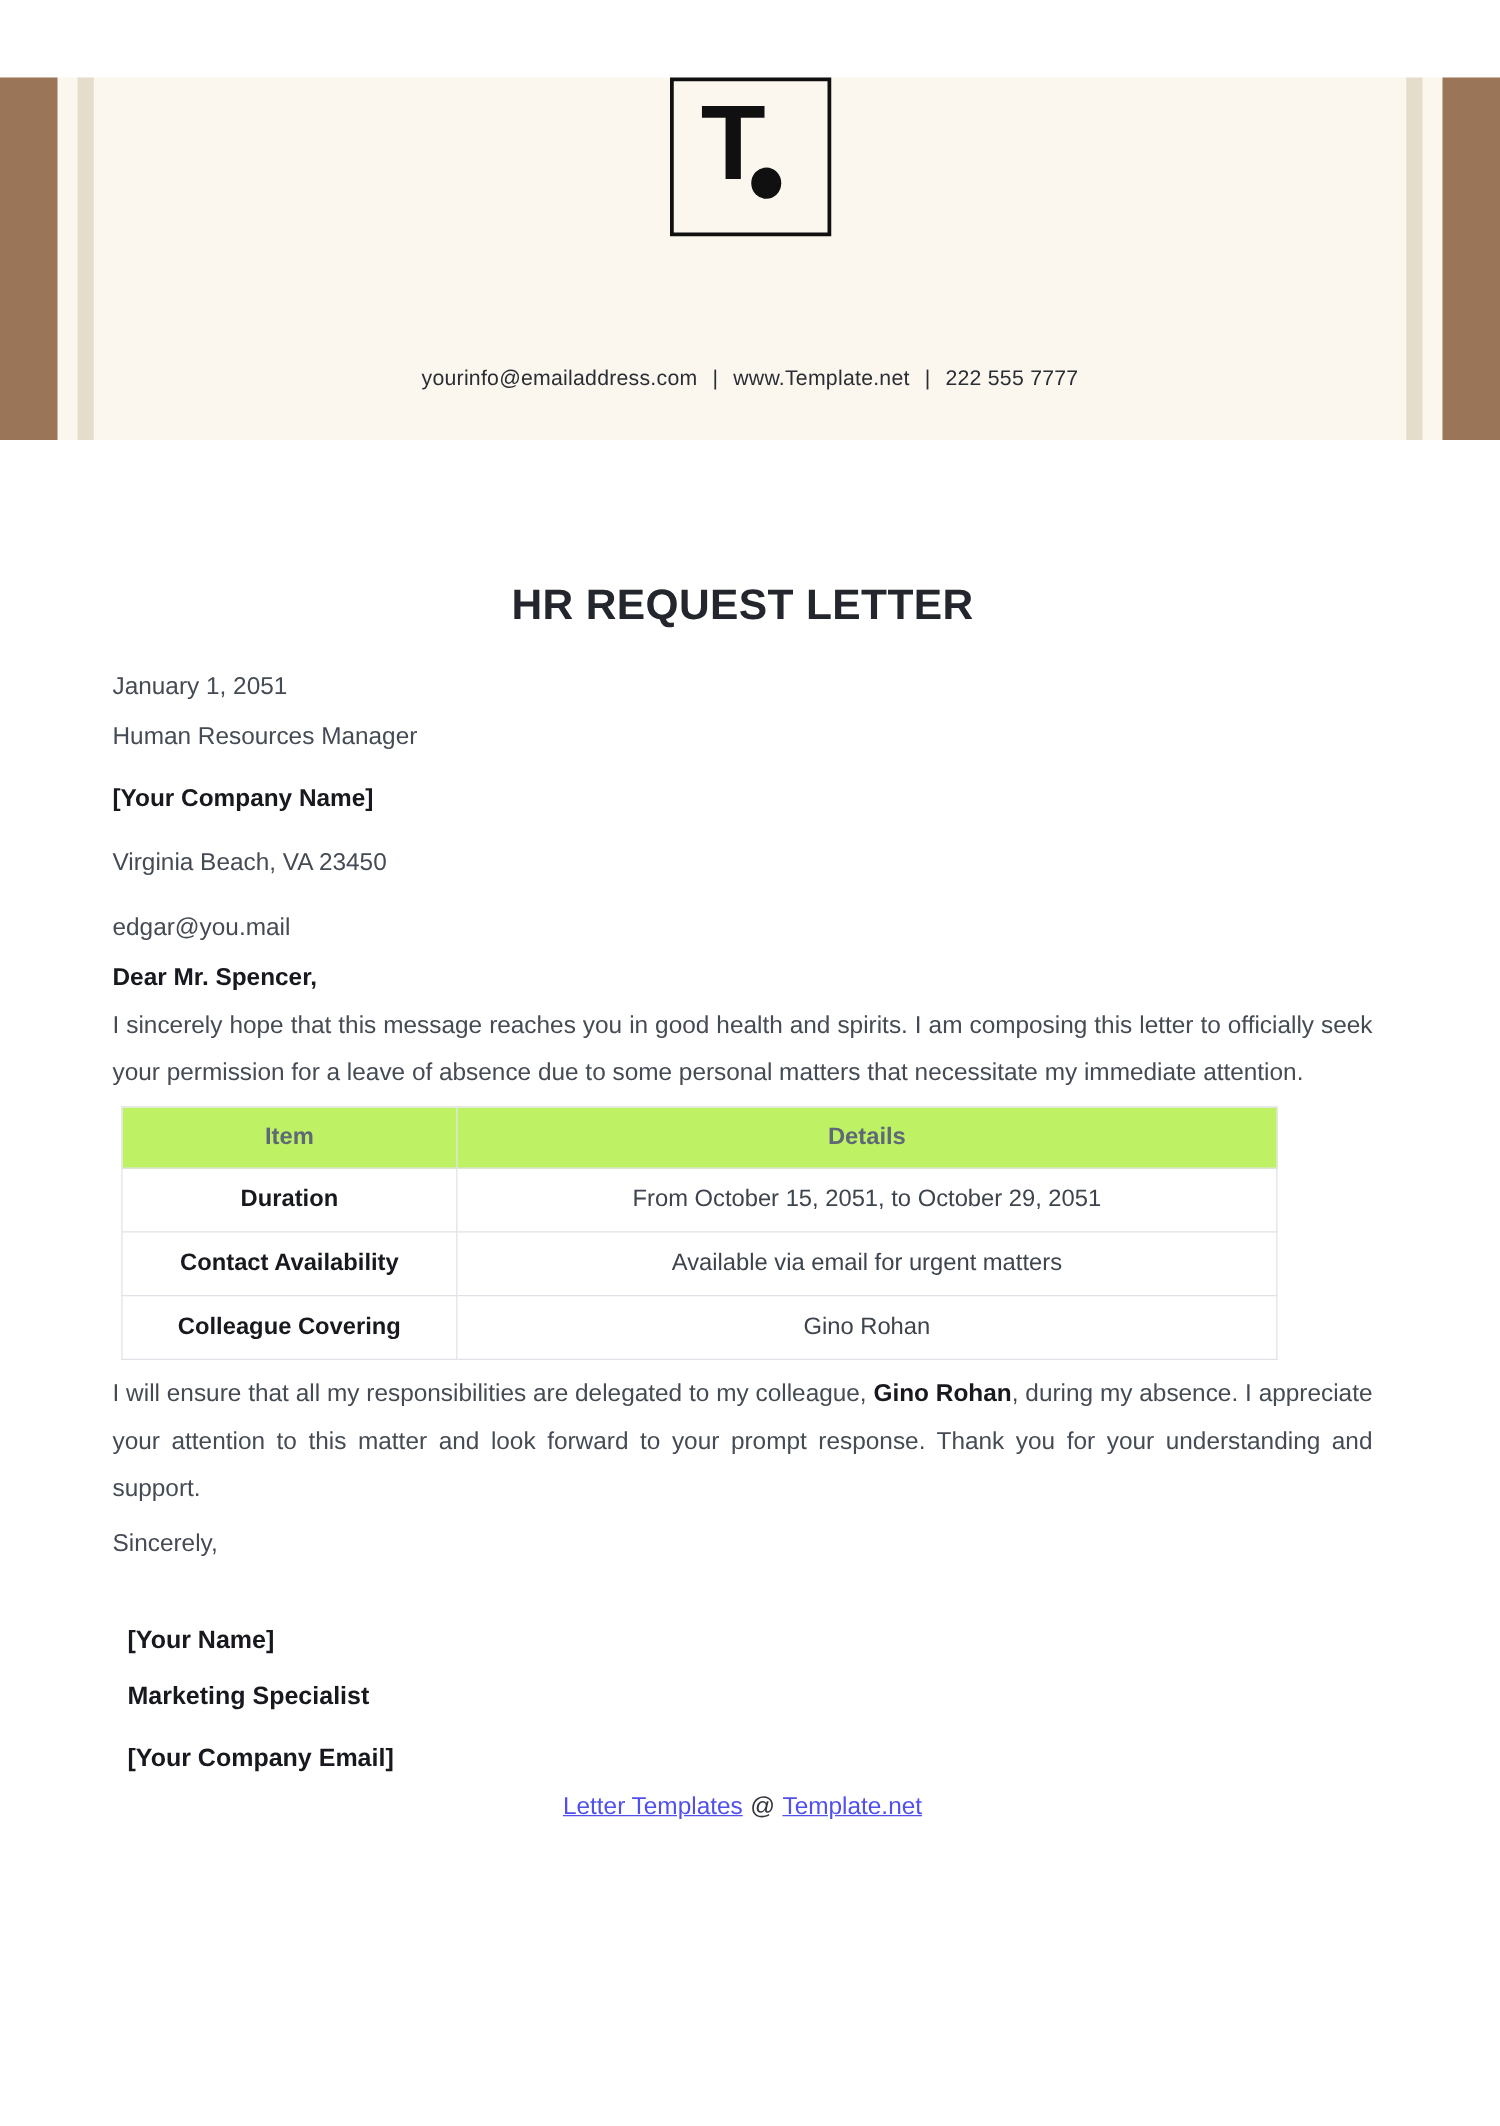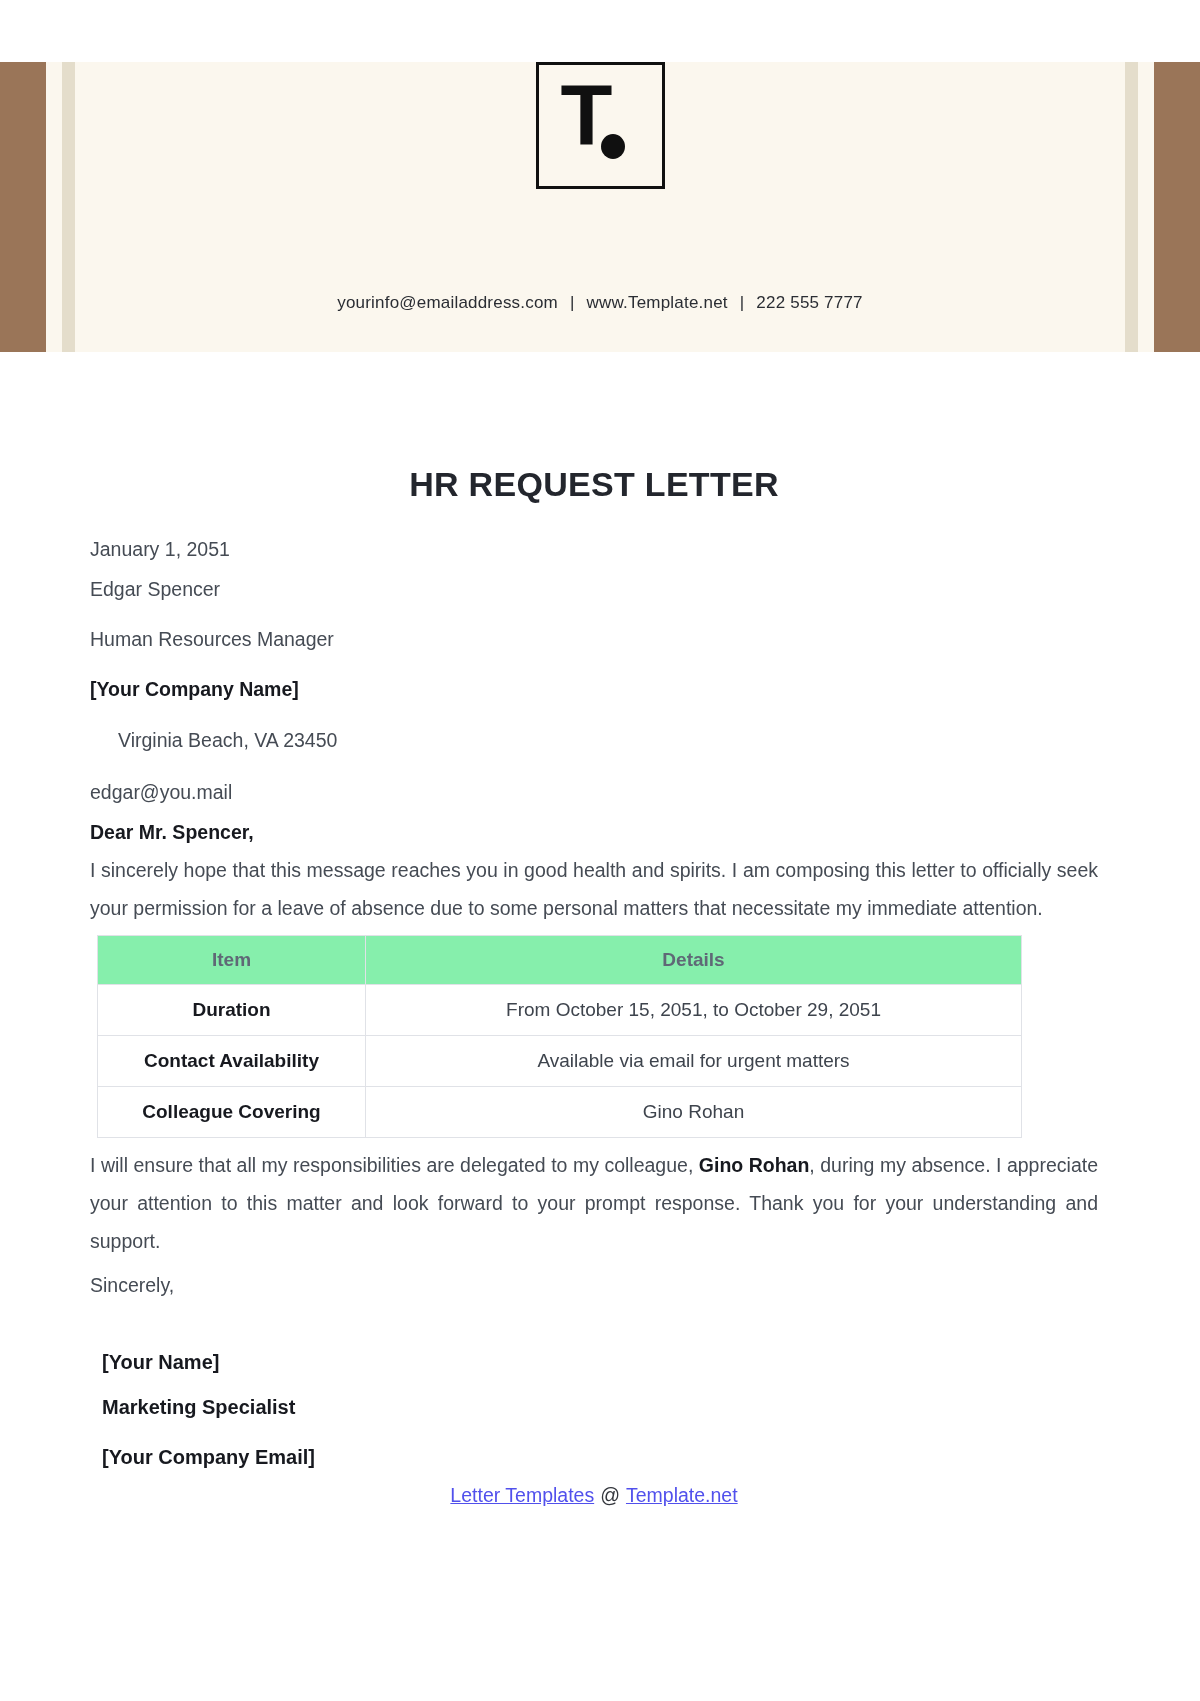--- a/index.html
+++ b/index.html
@@ -32,38 +32,38 @@
   .contact-sep{display:inline-block;margin:0 12px;color:#2A2D33;}
   
   .content{padding:0 102px 0 90px;}
   .doc-title{
     margin:113px 0 32px;text-align:center;font-size:34px;font-weight:700;
     color:#23262D;letter-spacing:0.3px;
   }
   .line{font-size:19.5px;line-height:26px;color:#454B54;margin:0 0 24px;}
   .line.tight{margin-bottom:14px;}
   .line.space25{margin-bottom:25px;}
-  .line.space26{margin-bottom:26px;margin-left:28px;}
+  .line.space26{margin-bottom:26px;}
   .bold-dark{font-weight:700;color:#17191F;}
   .salutation{font-size:19.5px;line-height:26px;margin:0 0 6px;font-weight:700;color:#17191F;}
   .para{
     font-size:19.5px;line-height:38px;color:#454B54;margin:0;
     text-align:justify;
   }
   .details-intro{font-size:19.5px;line-height:30px;color:#454B54;margin:0 0 25px;}
   .para-gap{margin-bottom:8px;}
   
   table.details-table{
     width:925px;margin:0 0 8px 7px;border-collapse:collapse;table-layout:fixed;
   }
   .details-table th,.details-table td{
     border:1px solid #E0E2E7;text-align:center;vertical-align:middle;padding:0 10px;
   }
   .details-table th{
-    background:#86efac;color:#5F6876;font-size:19px;font-weight:700;height:48px;
+    background:#bef264;color:#5F6876;font-size:19px;font-weight:700;height:48px;
   }
   .details-table td{height:50px;font-size:19px;}
   .col-item{width:268px;}
   td.cell-item{font-weight:700;color:#17191F;}
   td.cell-details{color:#3E444D;}
   
   .closing{font-size:19.5px;line-height:38px;color:#454B54;margin:6px 0 0;}
   .signature{
     margin:46px 0 0 25px;font-family:"DejaVu Serif",serif;font-style:italic;
     font-size:40px;line-height:50px;color:#1B1B1B;letter-spacing:1px;
@@ -96,21 +96,20 @@
     <div class="contact-line">
       <span>yourinfo@emailaddress.com</span><span class="contact-sep">|</span><span>www.Template.net</span><span class="contact-sep">|</span><span>222 555 7777</span>
     </div>
   </div>
 
   <div class="content">
 
     <h1 class="doc-title">HR REQUEST LETTER</h1>
 
     <p class="line tight">January 1, 2051</p>
-    <p class="line">Edgar Spencer</p>
     <p class="line">Human Resources Manager</p>
     <p class="line space25 bold-dark">[Your Company Name]</p>
     <p class="line space26">Virginia Beach, VA 23450</p>
     <p class="line tight">edgar@you.mail</p>
 
     <p class="salutation">Dear Mr. Spencer,</p>
 
     <p class="para para-gap">I sincerely hope that this message reaches you in good health and spirits. I am composing this letter to officially seek your permission for a leave of absence due to some personal matters that necessitate my immediate attention.</p>
 
 

